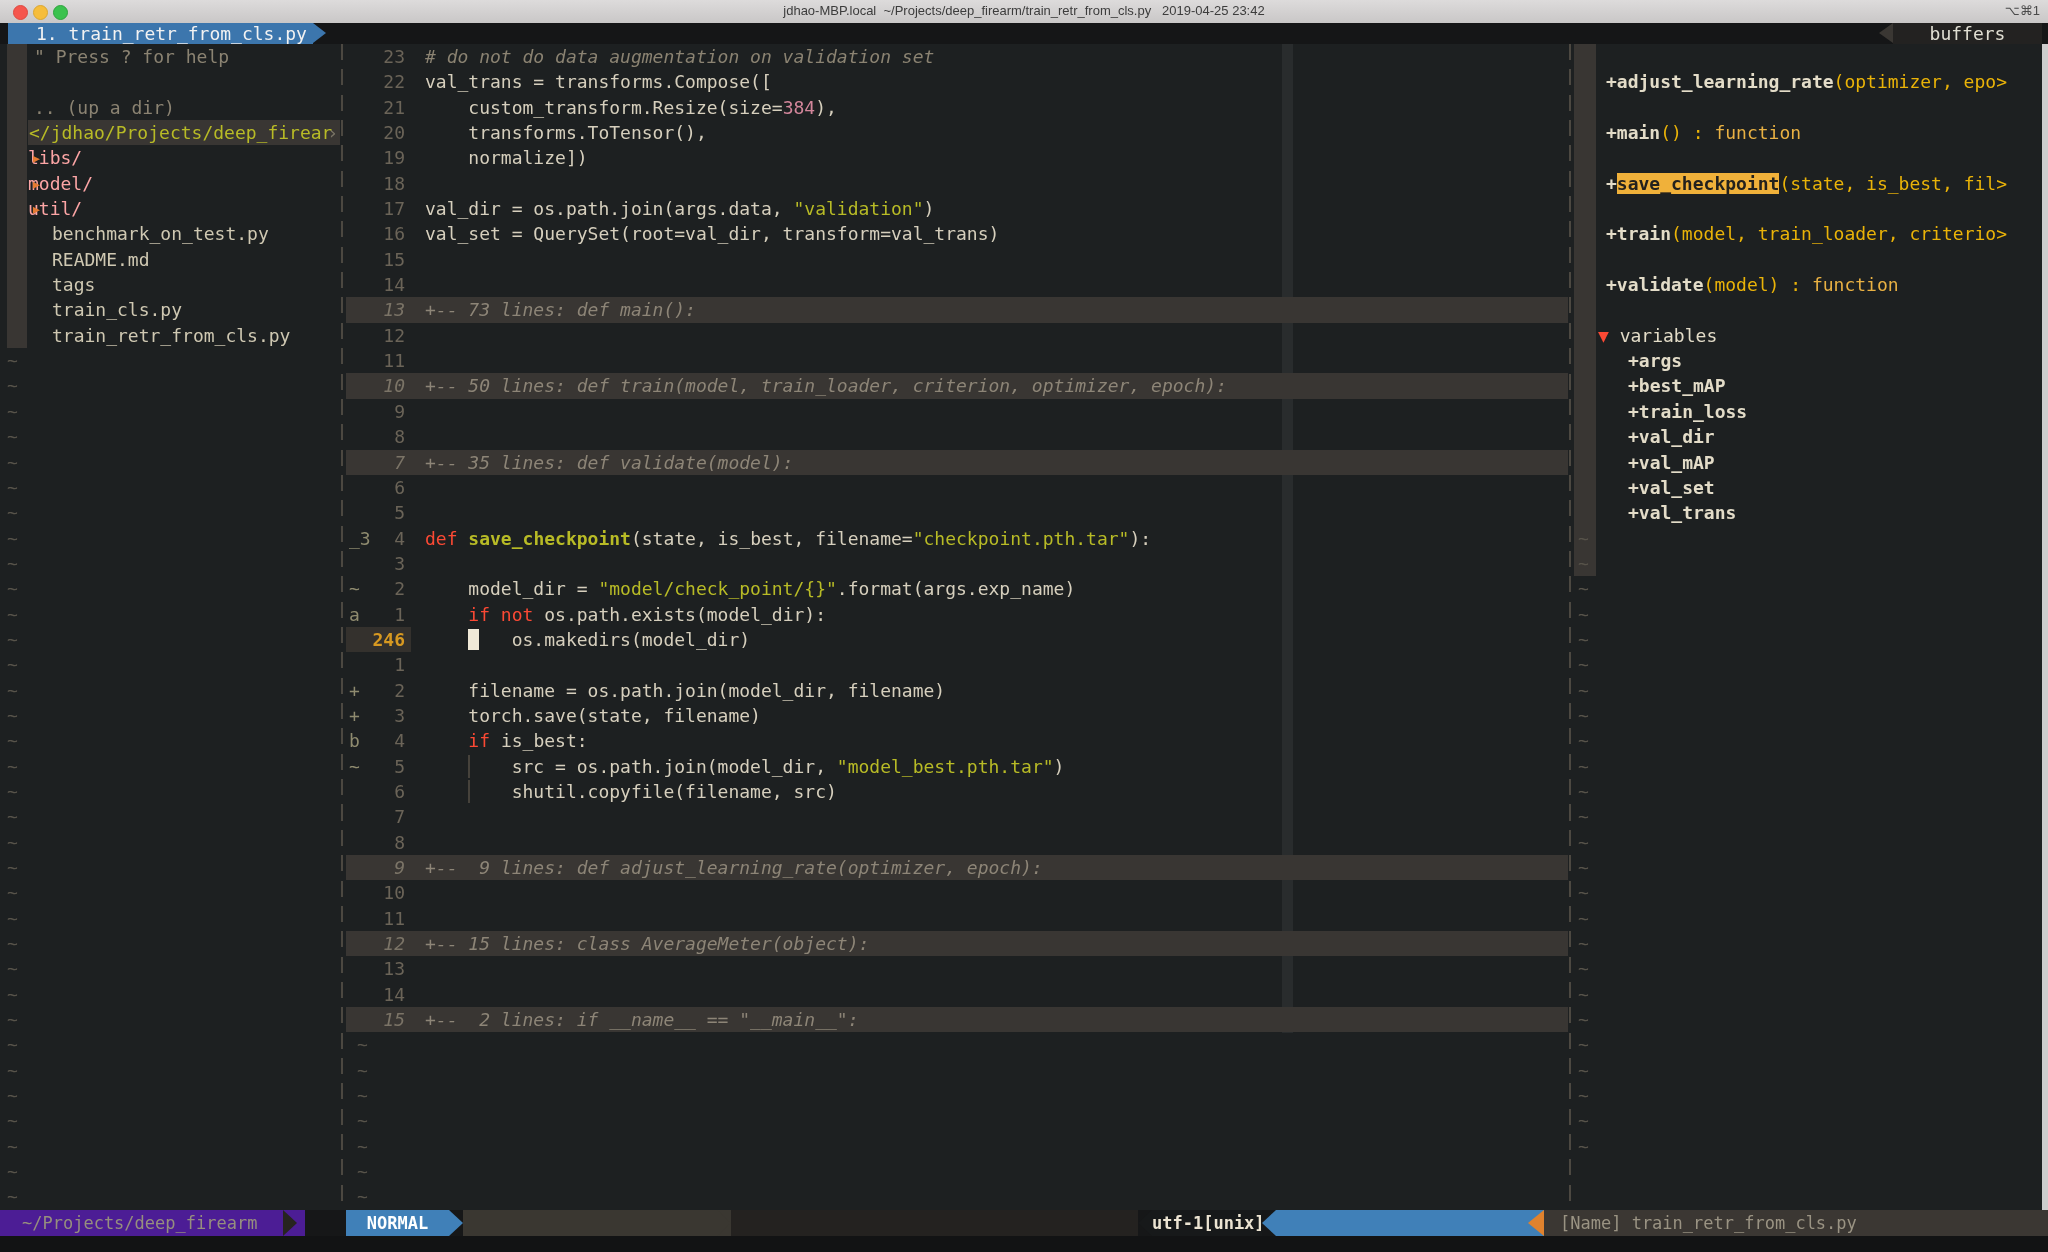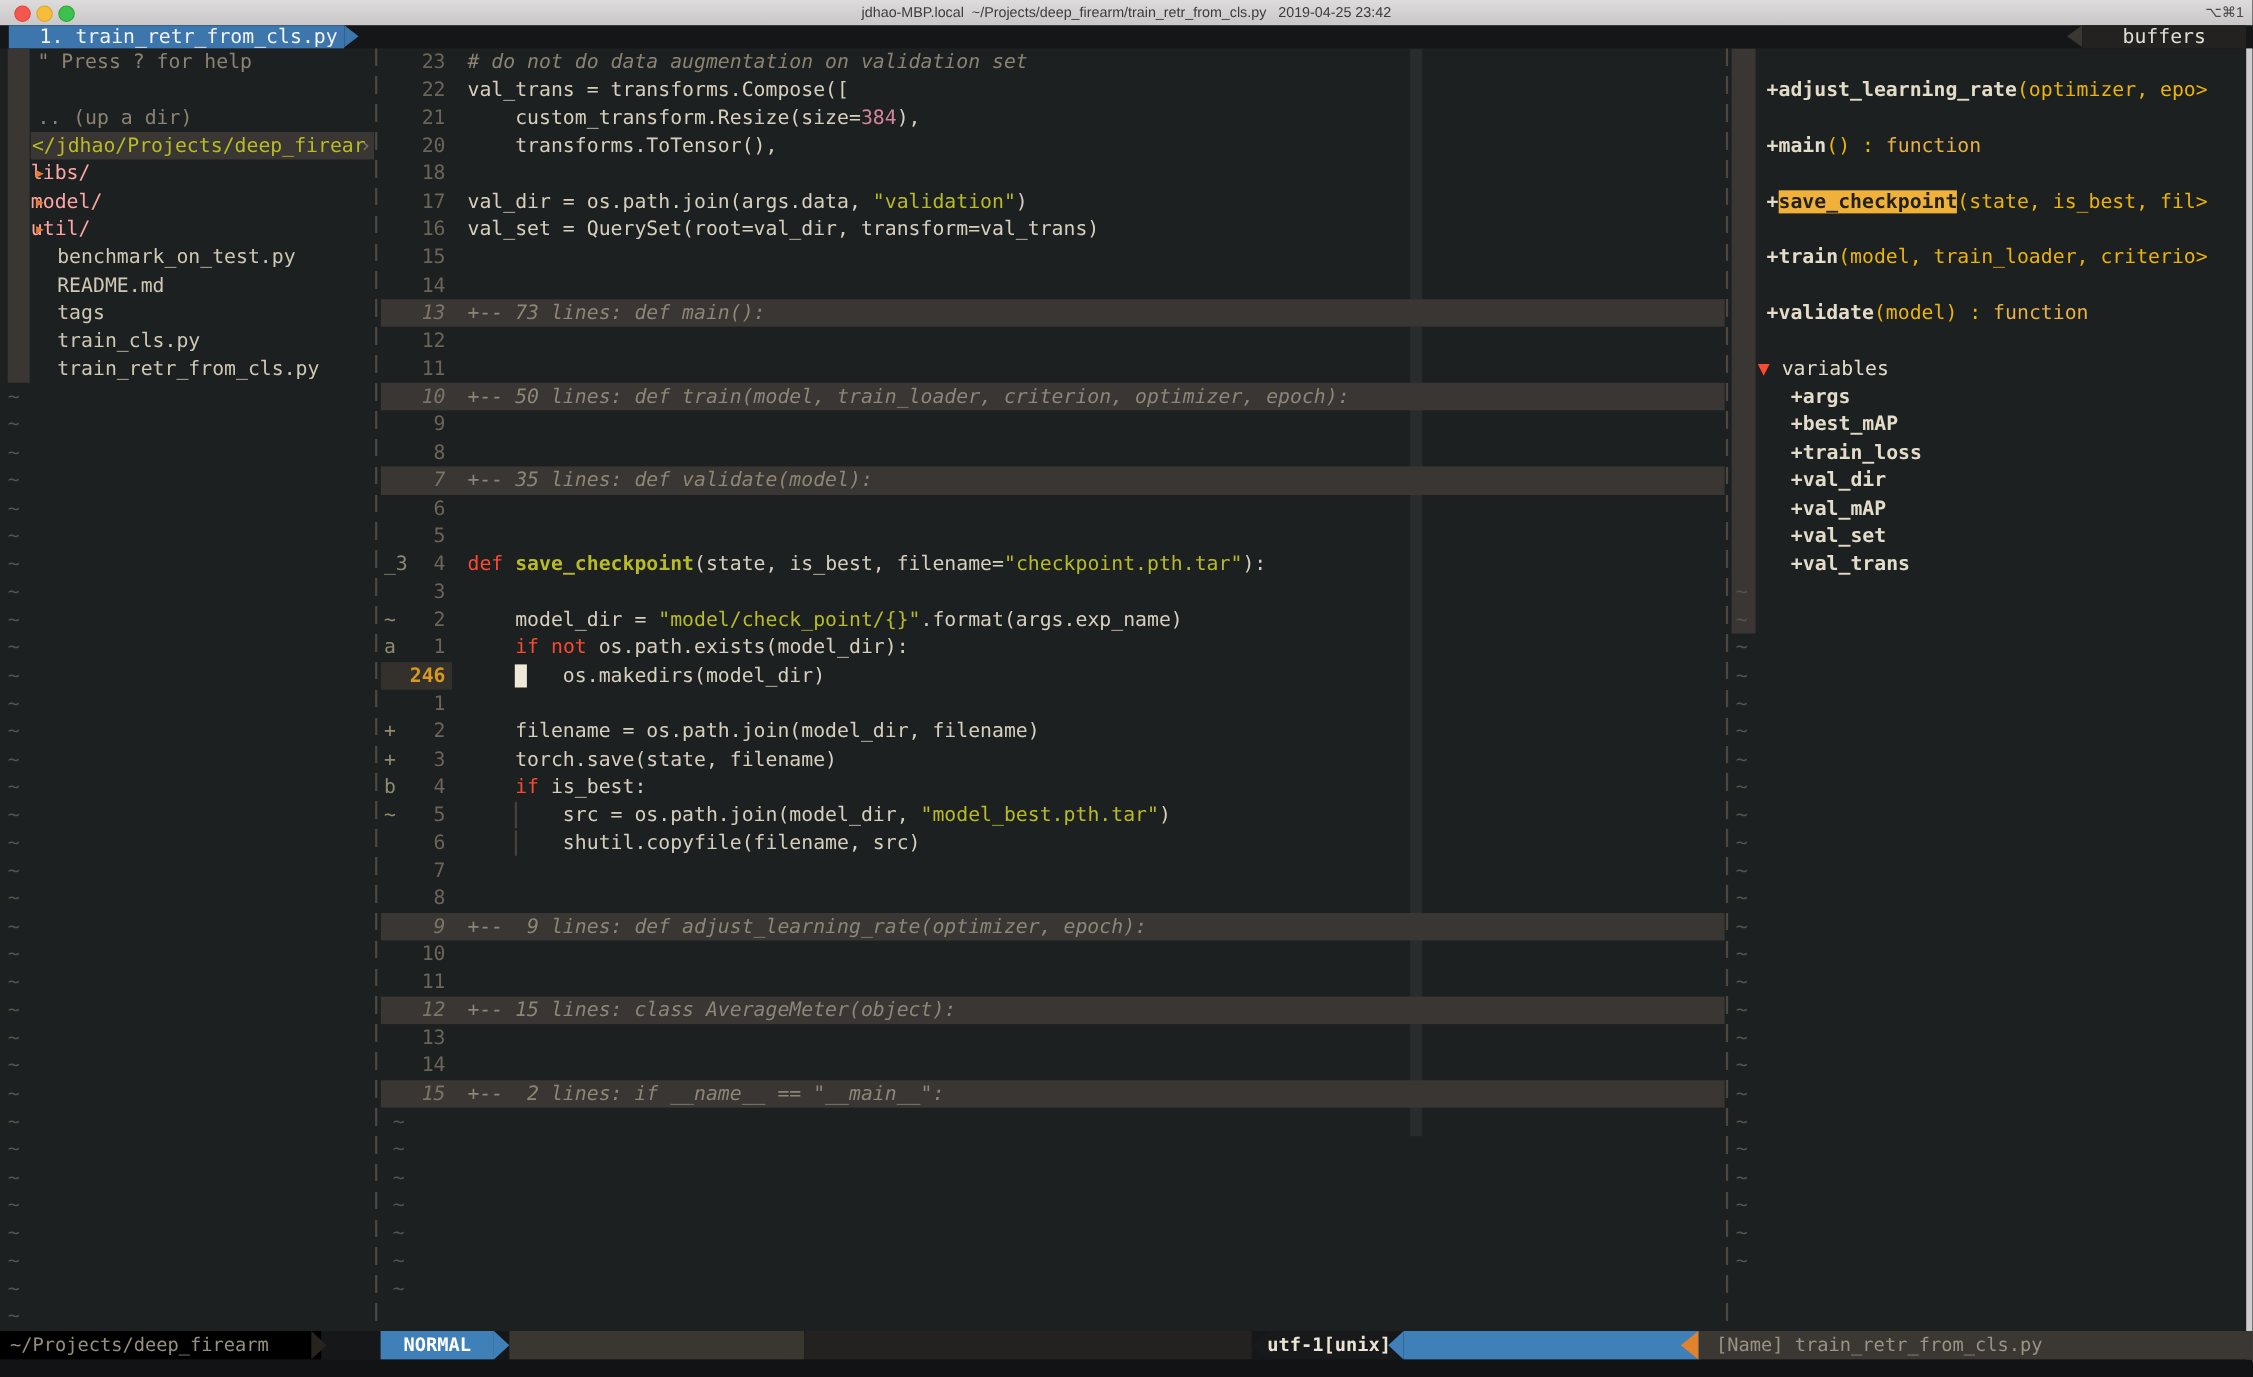--- a/index.html
+++ b/index.html
@@ -74,21 +74,21 @@
   
   #macscroll{position:absolute;right:0;top:0;width:6px;height:1194px;background:#cdcdcd;}
   
   #statusline{position:absolute;left:0;top:1210px;width:2048px;height:26px;background:#161718;
               line-height:26px;font-size:17px;white-space:pre;}
   .sseg{position:absolute;top:0;height:26px;}
   .arrR{position:absolute;top:0;width:0;height:0;
         border-top:13px solid transparent;border-bottom:13px solid transparent;}
   .arrL{position:absolute;top:0;width:0;height:0;
         border-top:13px solid transparent;border-bottom:13px solid transparent;}
-  #sl-a{left:0;width:283px;background:#000000;color:#968f7e;padding-left:9px;}
+  #sl-a{left:0;width:283px;background:#4c1d95;color:#968f7e;padding-left:22px;}
   #sl-a-arr{left:283px;border-left:14px solid #272420;}
   #sl-mode{left:346px;width:103px;background:#4080b8;color:#fff;font-weight:bold;text-align:center;}
   #sl-mode-arr{left:449px;border-left:14px solid #4080b8;}
   #sl-git{left:463px;width:254px;background:#3a3731;color:#e8e1cf;padding-left:14px;}
   #sl-git-arr{left:717px;border-left:14px solid #3a3731;}
   #sl-mid{left:731px;width:407px;background:#242220;color:#928b7b;}
   #sl-file{position:absolute;left:18px;}
   #sl-enc-arr{left:1138px;border-right:14px solid #17191a;}
   #sl-enc{left:1152px;width:110px;background:#17191a;color:#ece4d2;font-weight:bold;text-align:center;}
   #sl-pos-arr{left:1262px;border-right:14px solid #4080b8;}
@@ -171,20 +171,21 @@
     </div>
     <div id="vsep1" class="vsep"></div>
 
     <div id="editor">
       <div id="colorcol"></div>
       <div id="ed-rows">
           <div class="row erow"><span class="enum">23</span><span class="etext"><span class="c-com"># do not do data augmentation on validation set</span></span></div>
           <div class="row erow"><span class="enum">22</span><span class="etext"><span class="c-fg">val_trans = transforms.Compose([</span></span></div>
           <div class="row erow"><span class="enum">21</span><span class="etext"><span class="c-fg">    custom_transform.Resize(size=</span><span class="c-num">384</span><span class="c-fg">),</span></span></div>
           <div class="row erow"><span class="enum">20</span><span class="etext"><span class="c-fg">    transforms.ToTensor(),</span></span></div>
+          <div class="row erow"><span class="enum">19</span><span class="etext"><span class="c-fg">    normalize])</span></span></div>
           <div class="row erow"><span class="enum">18</span><span class="etext"></span></div>
           <div class="row erow"><span class="enum">17</span><span class="etext"><span class="c-fg">val_dir = os.path.join(args.data, </span><span class="c-str">"validation"</span><span class="c-fg">)</span></span></div>
           <div class="row erow"><span class="enum">16</span><span class="etext"><span class="c-fg">val_set = QuerySet(root=val_dir, transform=val_trans)</span></span></div>
           <div class="row erow"><span class="enum">15</span><span class="etext"></span></div>
           <div class="row erow"><span class="enum">14</span><span class="etext"></span></div>
           <div class="row erow fold"><span class="enum">13</span><span class="etext">+-- 73 lines: def main():</span></div>
           <div class="row erow"><span class="enum">12</span><span class="etext"></span></div>
           <div class="row erow"><span class="enum">11</span><span class="etext"></span></div>
           <div class="row erow fold"><span class="enum">10</span><span class="etext">+-- 50 lines: def train(model, train_loader, criterion, optimizer, epoch):</span></div>
           <div class="row erow"><span class="enum">9</span><span class="etext"></span></div>

